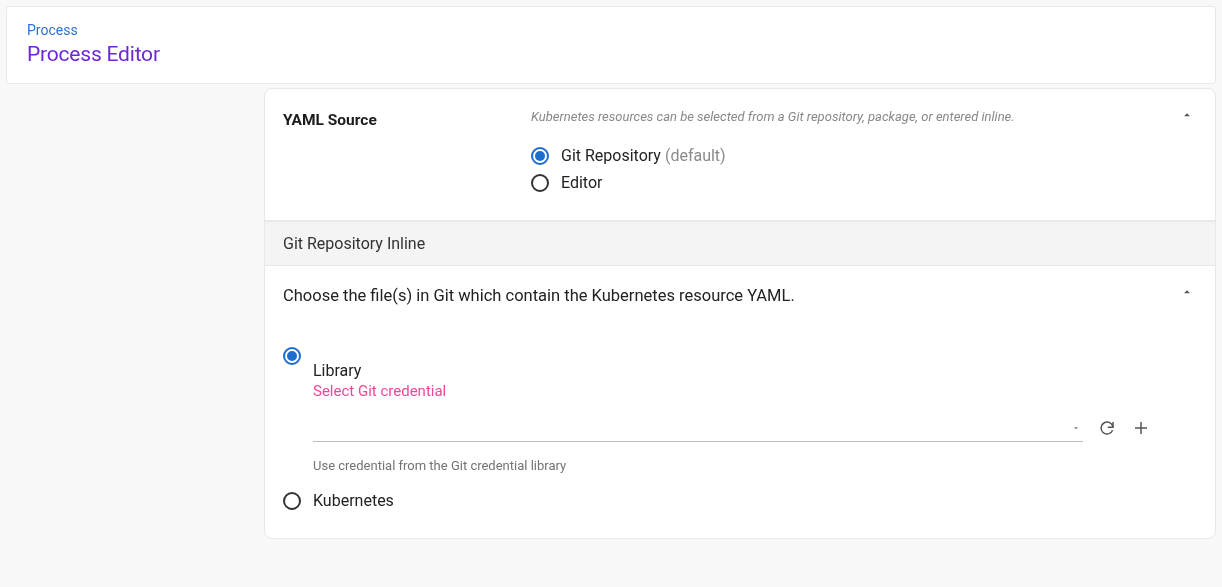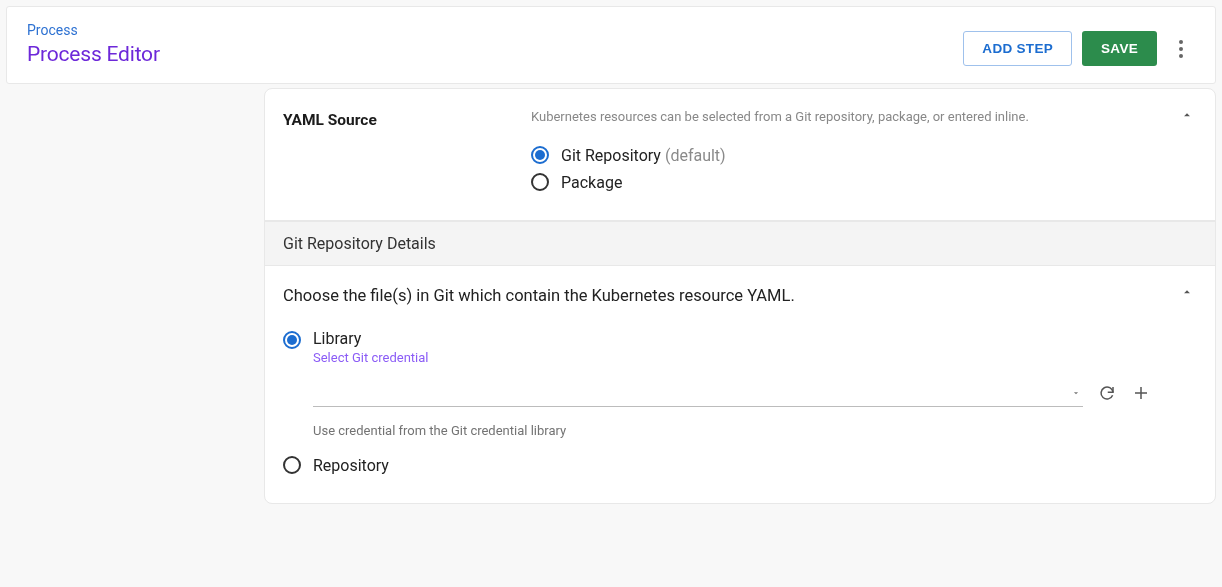--- a/index.html
+++ b/index.html
@@ -107,36 +107,37 @@
   }
   .section-desc {
     font-size: 16.5px;
     color: #222;
     margin-bottom: 10px;
   }
   .section-hint {
     font-size: 13px;
     color: #888;
     margin-bottom: 22px;
+    font-style: italic;
   }
   .collapse-chevron {
     position: absolute;
     right: 18px;
     top: 16px;
     width: 20px;
     height: 20px;
     display:flex;align-items:center;justify-content:center;
     cursor: pointer;
   }
   .collapse-chevron svg { fill: #555; }
 
   .radio-group { display:flex; flex-direction:column; gap: 8px; }
   .radio-row {
     display: flex;
-    align-items: flex-start;
+    align-items: flex-end;
     gap: 12px;
     cursor: pointer;
   }
   .radio-outer {
     width: 18px; height: 18px;
     border: 2px solid #333;
     border-radius: 50%;
     display:flex;align-items:center;justify-content:center;
     flex-shrink:0;
   }
@@ -158,30 +159,30 @@
   .group-header {
     background: #f4f4f4;
     border-top: 1px solid #e8e8e8;
     border-bottom: 1px solid #e8e8e8;
     padding: 12px 18px;
     font-size: 16px;
     color: #333;
   }
 
   .sub-block {
-    margin-top: 0;
+    margin-top: 16px;
     margin-bottom: 8px;
   }
   .sub-title {
     font-size: 16px;
     color: #222;
   }
   .sub-hint {
-    font-size: 13px;
-    color: #8b5cf6;
+    font-size: 15px;
+    color: #ec4899;
     margin-top: 2px;
   }
 
   .select-row {
     display:flex;
     align-items:center;
     gap: 14px;
     margin-top: 14px;
   }
   .select-field {
@@ -212,31 +213,20 @@
 </style>
 </head>
 <body>
 
 <div class="page">
 
   <div class="card header-card">
     <div>
       <div class="breadcrumb">Process</div>
       <div class="page-title">Process Editor</div>
-    </div>
-    <div class="header-actions">
-      <button class="btn btn-outline">ADD STEP</button>
-      <button class="btn btn-solid">SAVE</button>
-      <div class="icon-btn">
-        <svg width="4" height="18" viewBox="0 0 4 18">
-            <circle cx="2" cy="2" r="2"></circle>
-            <circle cx="2" cy="9" r="2"></circle>
-            <circle cx="2" cy="16" r="2"></circle>
-          </svg>
-      </div>
     </div>
   </div>
 
   <div class="body-wrap">
     <div class="left-gutter"></div>
 
     <div class="main-col card" style="border-radius:8px;">
 
       <div class="section-row">
         <div class="section-label">YAML Source</div>
@@ -247,36 +237,36 @@
             <div class="radio-row">
               <div class="radio-outer selected">
                   <div class="radio-inner"></div>
                 </div>
               <div class="radio-label">
                 <span>Git Repository</span><span class="radio-suffix"> (default)</span>
               </div>
             </div>
             <div class="radio-row">
               <div class="radio-outer"></div>
-              <div class="radio-label">Package</div>
+              <div class="radio-label">Editor</div>
             </div>
           </div>
         </div>
         <div class="collapse-chevron">
           <svg width="14" height="14" viewBox="0 0 24 24">
               <path d="M7 14l5-5 5 5z"></path>
             </svg>
         </div>
       </div>
 
-      <div class="group-header">Git Repository Details</div>
+      <div class="group-header">Git Repository Inline</div>
 
       <div class="section-row" style="border-bottom:none;">
         <div class="section-body">
-          <div class="section-desc" style="margin-bottom:24px;">Choose the file(s) in Git which contain the Kubernetes resource YAML.</div>
+          <div class="section-desc" style="margin-bottom:40px;">Choose the file(s) in Git which contain the Kubernetes resource YAML.</div>
 
           <div class="radio-row" style="align-items:flex-start;">
             <div class="radio-outer selected" style="margin-top:2px;">
                 <div class="radio-inner"></div>
               </div>
             <div style="flex:1;">
               <div class="sub-block">
                 <div class="sub-title">Library</div>
                 <div class="sub-hint">Select Git credential</div>
               </div>
@@ -297,21 +287,21 @@
                       <path d="M12 4v16M4 12h16"></path>
                     </svg>
                 </div>
               </div>
               <div class="field-hint">Use credential from the Git credential library</div>
             </div>
           </div>
 
           <div class="radio-row">
             <div class="radio-outer"></div>
-            <div class="radio-label">Repository</div>
+            <div class="radio-label">Kubernetes</div>
           </div>
 
         </div>
         <div class="collapse-chevron">
           <svg width="14" height="14" viewBox="0 0 24 24">
               <path d="M7 14l5-5 5 5z"></path>
             </svg>
         </div>
       </div>
 

